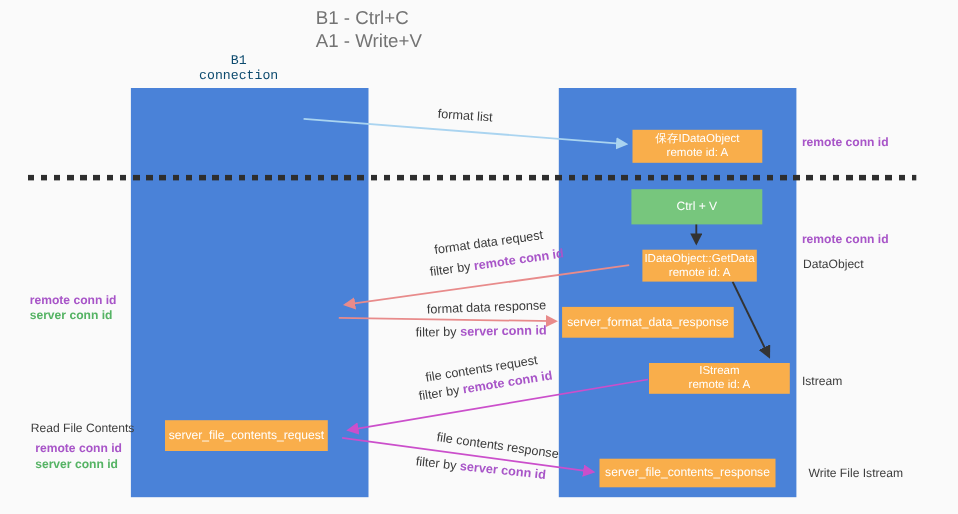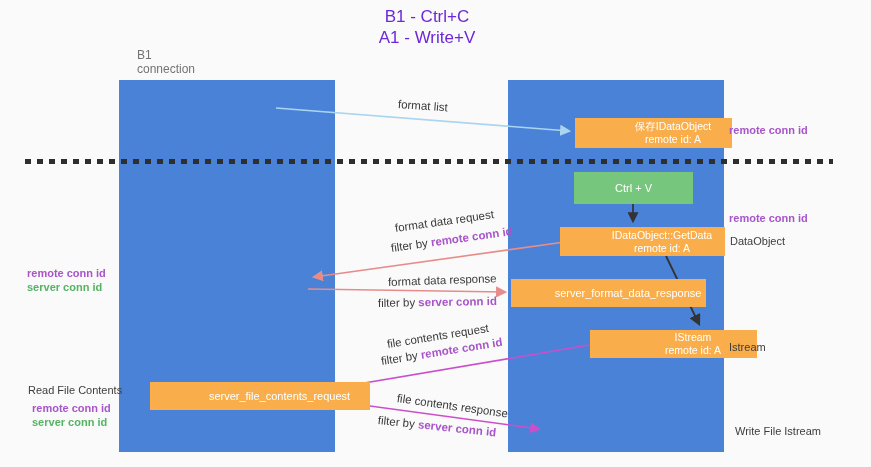--- a/index.html
+++ b/index.html
@@ -1,45 +1,45 @@
 <!DOCTYPE html>
 <html><head>
 <meta charset="utf-8">
 <style>
   html,body{margin:0;padding:0;}
   body{background:#fafafa;font-family:"Liberation Sans",sans-serif;}
   #stage{position:relative;width:871px;height:467px;background:#fafafa;overflow:hidden;}
 
-  .title{position:absolute;left:287px;top:6px;width:280px;text-align:center;
-         font-size:17px;line-height:21px;color:#6d28d9;}
+  .title{position:absolute;left:287px;top:6px;width:280px;text-align:left;
+         font-size:17px;line-height:21px;color:#737373;}
 
-  .colhead{position:absolute;top:48px;width:160px;text-align:left;
-           font-size:12px;line-height:14px;color:#737373;}
+  .colhead{position:absolute;top:48px;width:160px;text-align:center;
+           font-size:12px;line-height:14px;color:#0c4a6e;font-family:Liberation Mono, monospace;}
   #head-left{left:137px;}
   #head-right{left:538px;margin-top:41px;}
 
   .col{position:absolute;top:80px;height:372px;width:216px;background:#4a82d8;}
   #col-left{left:119px;}
   #col-right{left:508px;}
 
   .box{position:absolute;color:#fff;display:flex;flex-direction:column;
        justify-content:center;align-items:center;text-align:center;
        font-size:11px;line-height:13px;z-index:3;}
   .box.small{font-size:10.5px;}
   .green{background:#77c67d;}
-  .orange{background:#f9ae4b;padding-left:39px;}
+  .orange{background:#f9ae4b;}
 
   #b-ctrlc{left:158px;top:95px;width:118px;height:28px;}
   #b-saveobj{left:575px;top:118px;width:118px;height:30px;}
   #b-ctrlv{left:574px;top:172px;width:119px;height:32px;}
-  #b-getdata{left:560px;top:227px;width:126px;height:29px;align-items:center;}
+  #b-getdata{left:584px;top:227px;width:104px;height:29px;align-items:center;}
   #b-freq{left:152px;top:268px;width:155px;height:28px;}
   #b-fres{left:511px;top:279px;width:156px;height:28px;text-align:center;}
   #b-istream{left:590px;top:330px;width:128px;height:28px;}
-  #b-creq{left:150px;top:382px;width:181px;height:28px;}
+  #b-creq{left:150px;top:382px;width:148px;height:28px;}
   #b-cres{left:545px;top:417px;width:160px;height:26px;}
 
   .dashline{position:absolute;left:25px;top:159px;width:808px;height:5px;z-index:4;
     background:repeating-linear-gradient(90deg,#2e2e2e 0 6px,rgba(0,0,0,0) 6px 12px);}
 
   .note{position:absolute;font-size:11px;line-height:14px;z-index:4;}
   .purple{color:#a855c8;font-weight:bold;}
   .greentxt{color:#55b364;font-weight:bold;}
   .dark{color:#3d3d3d;}
 
@@ -136,20 +136,23 @@
 
   <div class="box orange small" id="b-istream">
     <div>IStream</div>
     <div>remote id: A</div>
   </div>
 
   <div class="box orange" id="b-creq">
     <div>server_file_contents_request</div>
   </div>
 
+  <div class="box orange" id="b-cres">
+    <div>server_file_contents_response</div>
+  </div>
 
   <div class="flowlbl" id="l-formatlist">format list</div>
 
   <div class="flowlbl" id="l-fdr">format data request</div>
   <div class="flowlbl" id="l-fdr-f">
     <span>filter by</span>
     <span class="purple">remote conn id</span>
   </div>
 
   <div class="flowlbl" id="l-fdres">format data response</div>

